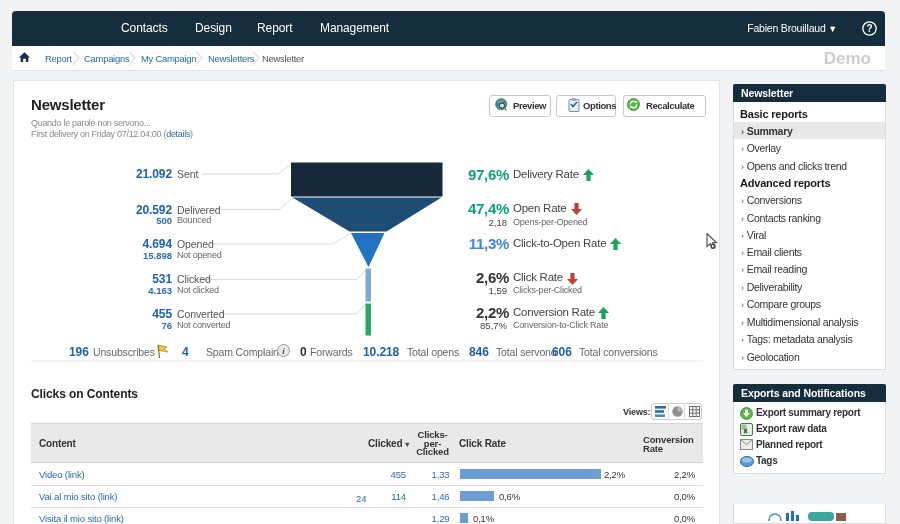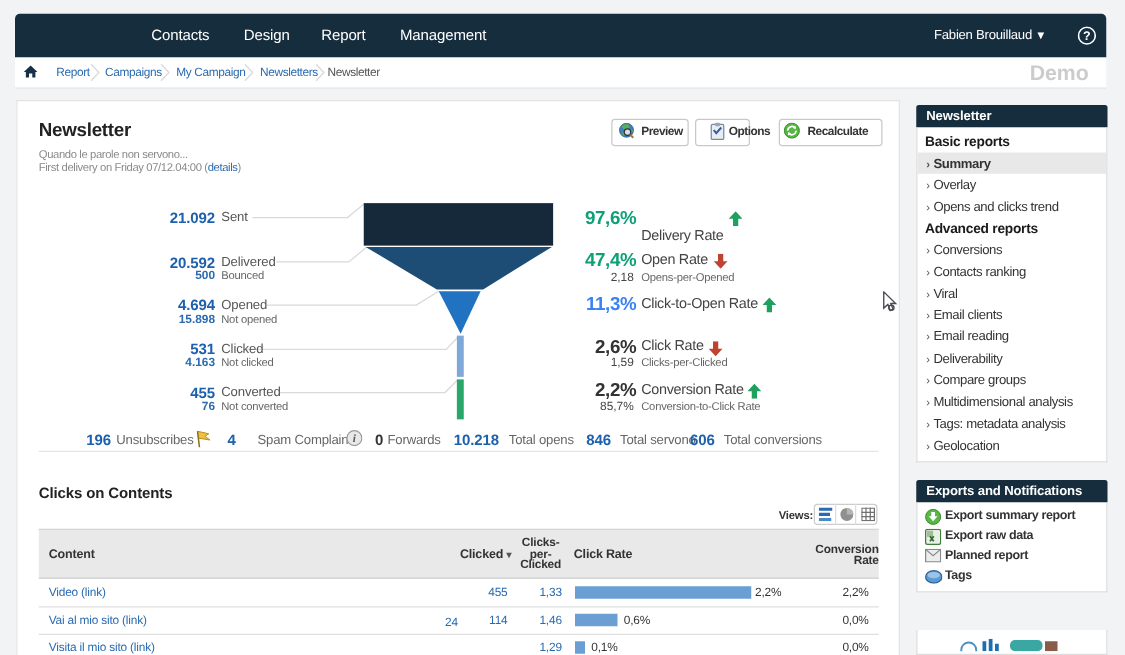--- a/index.html
+++ b/index.html
@@ -101,21 +101,21 @@
 
     <div class="btn" style="left:475px; top:14px; width:62px; padding-left:23px;">Preview</div>
     <svg class="abs" style="left:481px; top:17px;" width="13" height="13" viewBox="0 0 13 13">
         <circle cx="6.2" cy="6.2" r="5.6" fill="#3f80c0" stroke="#2a5d8f" stroke-width="0.6"></circle>
         <path d="M2.2 3.2 Q4.4 1 7.4 1.6 Q9.4 2.6 8.2 4.4 Q6 5.8 3.6 5 Z" fill="#5cb04c"></path>
         <path d="M8.8 5.4 Q10.8 5 11.4 6.8 Q11 8.6 9.6 8.6 Q8.4 7 8.8 5.4 Z" fill="#5cb04c"></path>
         <path d="M2.2 8.2 Q3.8 7.6 5 8.6 Q5.4 10.2 4.2 10.8 Q2.6 10 2.2 8.2 Z" fill="#5cb04c"></path>
         <circle cx="7" cy="7.6" r="2.6" fill="#cfe0ee" stroke="#333" stroke-width="1"></circle>
         <line x1="9" y1="9.6" x2="11.6" y2="12.2" stroke="#a5763c" stroke-width="1.6"></line>
       </svg>
-    <div class="btn" style="left:542px; top:14px; width:44px; padding-left:26px;">Options</div>
+    <div class="btn" style="left:542px; top:14px; width:60px; padding-left:26px;">Options</div>
     <svg class="abs" style="left:554px; top:17px;" width="12" height="14" viewBox="0 0 12 14">
         <rect x="1" y="1.5" width="10" height="12" rx="1" fill="#e9edf2" stroke="#7a8aa0" stroke-width="1"></rect>
         <rect x="4" y="0" width="4" height="3" rx="1" fill="#98a6b8"></rect>
         <path d="M3 6 L5 8.5 L9 4" fill="none" stroke="#2e5fa3" stroke-width="1.6"></path>
       </svg>
     <div class="btn" style="left:609px; top:14px; width:83px; padding-left:22px;">Recalculate</div>
     <svg class="abs" style="left:613px; top:17px;" width="13" height="13" viewBox="0 0 13 13">
         <circle cx="6.5" cy="6.5" r="6" fill="#57b845" stroke="#3b8a2e" stroke-width="0.8"></circle>
         <path d="M3.2 6.5 A3.3 3.3 0 0 1 9.2 4.6 M9.8 6.5 A3.3 3.3 0 0 1 3.8 8.4" fill="none" stroke="#fff" stroke-width="1.3"></path>
         <path d="M9.6 2.6 L9.6 5.2 L7.2 4.4 Z" fill="#fff"></path>
@@ -154,21 +154,21 @@
     <div class="bignum" style="right:547px; top:191px;">531</div>
       <div class="flabel" style="left:163px; top:192px;">Clicked</div>
     <div class="subnum" style="right:547px; top:204px;">4.163</div>
       <div class="sublab" style="left:163px; top:204px;">Not clicked</div>
     <div class="bignum" style="right:547px; top:226px;">455</div>
       <div class="flabel" style="left:163px; top:227px;">Converted</div>
     <div class="subnum" style="right:547px; top:238.5px;">76</div>
       <div class="sublab" style="left:163px; top:238.5px;">Not converted</div>
 
     <div class="pct pgreen" style="left:435px; top:85px;">97,6%</div>
-      <div class="mlabel" style="left:499px; top:86.5px;margin-top:15px;">Delivery Rate</div>
+      <div class="mlabel" style="left:499px; top:86.5px;">Delivery Rate</div>
       <svg class="abs" style="left:569px; top:87.5px;" width="11" height="12" viewBox="0 0 11 12">
         <path d="M5.5 0 L11 6 L7.6 6 L7.6 12 L3.4 12 L3.4 6 L0 6 Z" fill="#1ea15f"></path>
       </svg>
     <div class="pct pgreen" style="left:435px; top:119px;">47,4%</div>
       <div class="mlabel" style="left:499px; top:121px;">Open Rate</div>
       <svg class="abs" style="left:557px; top:122px;" width="11" height="12" viewBox="0 0 11 12">
         <path d="M5.5 12 L0 6 L3.4 6 L3.4 0 L7.6 0 L7.6 6 L11 6 Z" fill="#c04331"></path>
       </svg>
     <div class="subnum" style="left:435px; top:136px; width:58px; color:#444; font-weight:normal;">2,18</div>
       <div class="sublab" style="left:499px; top:136px;">Opens-per-Opened</div>
@@ -234,21 +234,21 @@
           <line x1="0" y1="3.8" x2="11" y2="3.8"></line>
           <line x1="0" y1="7.2" x2="11" y2="7.2"></line>
         </g>
       </svg>
 
     <div id="thead"></div>
     <div class="th" style="left:25px; top:357px;">Content</div>
     <div class="th" style="left:315px; top:357px; width:80px; text-align:right; white-space:nowrap;">Clicked <span style="font-size:8px; color:#555;">▾</span></div>
     <div class="th" style="left:396px; top:350px; text-align:center; width:45px; line-height:8.6px; font-size:9.5px;">Clicks-<br>per-<br>Clicked</div>
     <div class="th" style="left:445px; top:357px;">Click Rate</div>
-    <div class="th" style="left:629px; top:355px; text-align:right; width:60px; line-height:8.6px; font-size:9.5px;">Conversion<br>Rate</div>
+    <div class="th" style="left:629px; top:355px; text-align:left; width:60px; line-height:8.6px; font-size:9.5px;">Conversion<br>Rate</div>
 
     <div class="td link" style="left:25px; top:388px;">Video (link)</div>
     <div class="td link" style="left:342px; top:388px; width:50px; text-align:right;">455</div>
     <div class="td link" style="left:407px; top:388px; width:39px; text-align:center;">1,33</div>
     <div class="bar" style="left:446px; top:388px; width:141px;"></div>
     <div class="td" style="left:590px; top:388px;">2,2%</div>
     <div class="td" style="left:641px; top:388px; width:40px; text-align:right;">2,2%</div>
     <div class="rowline" style="top:404px;"></div>
 
     <div class="td link" style="left:25px; top:410px;">Vai al mio sito (link)</div>

